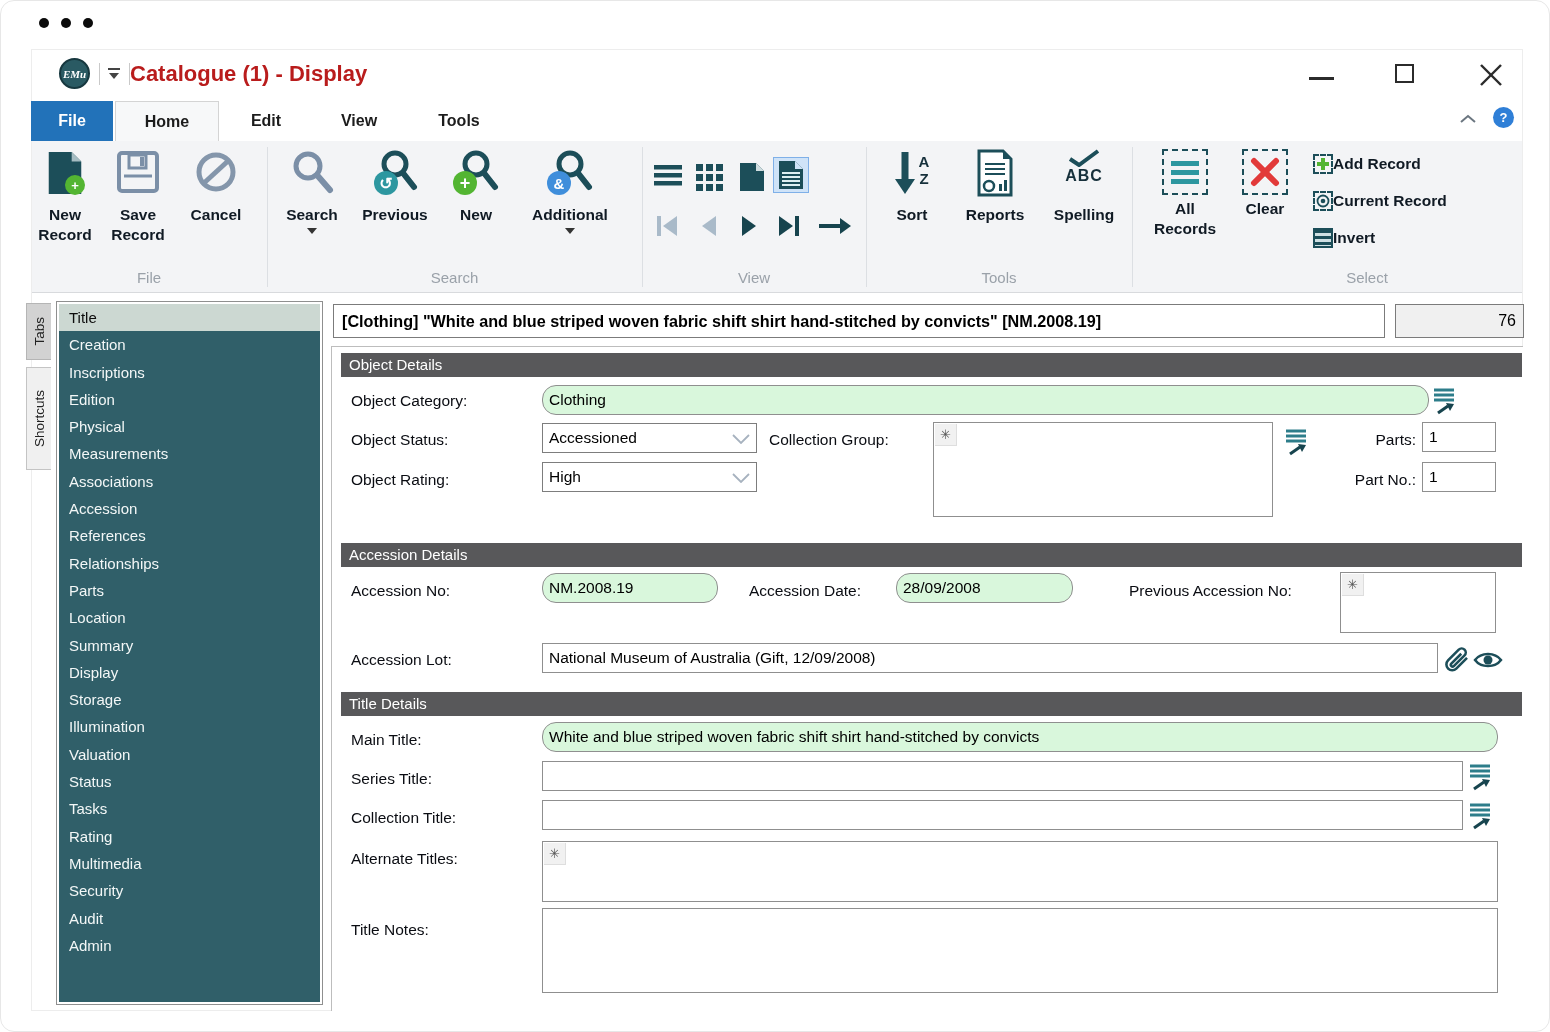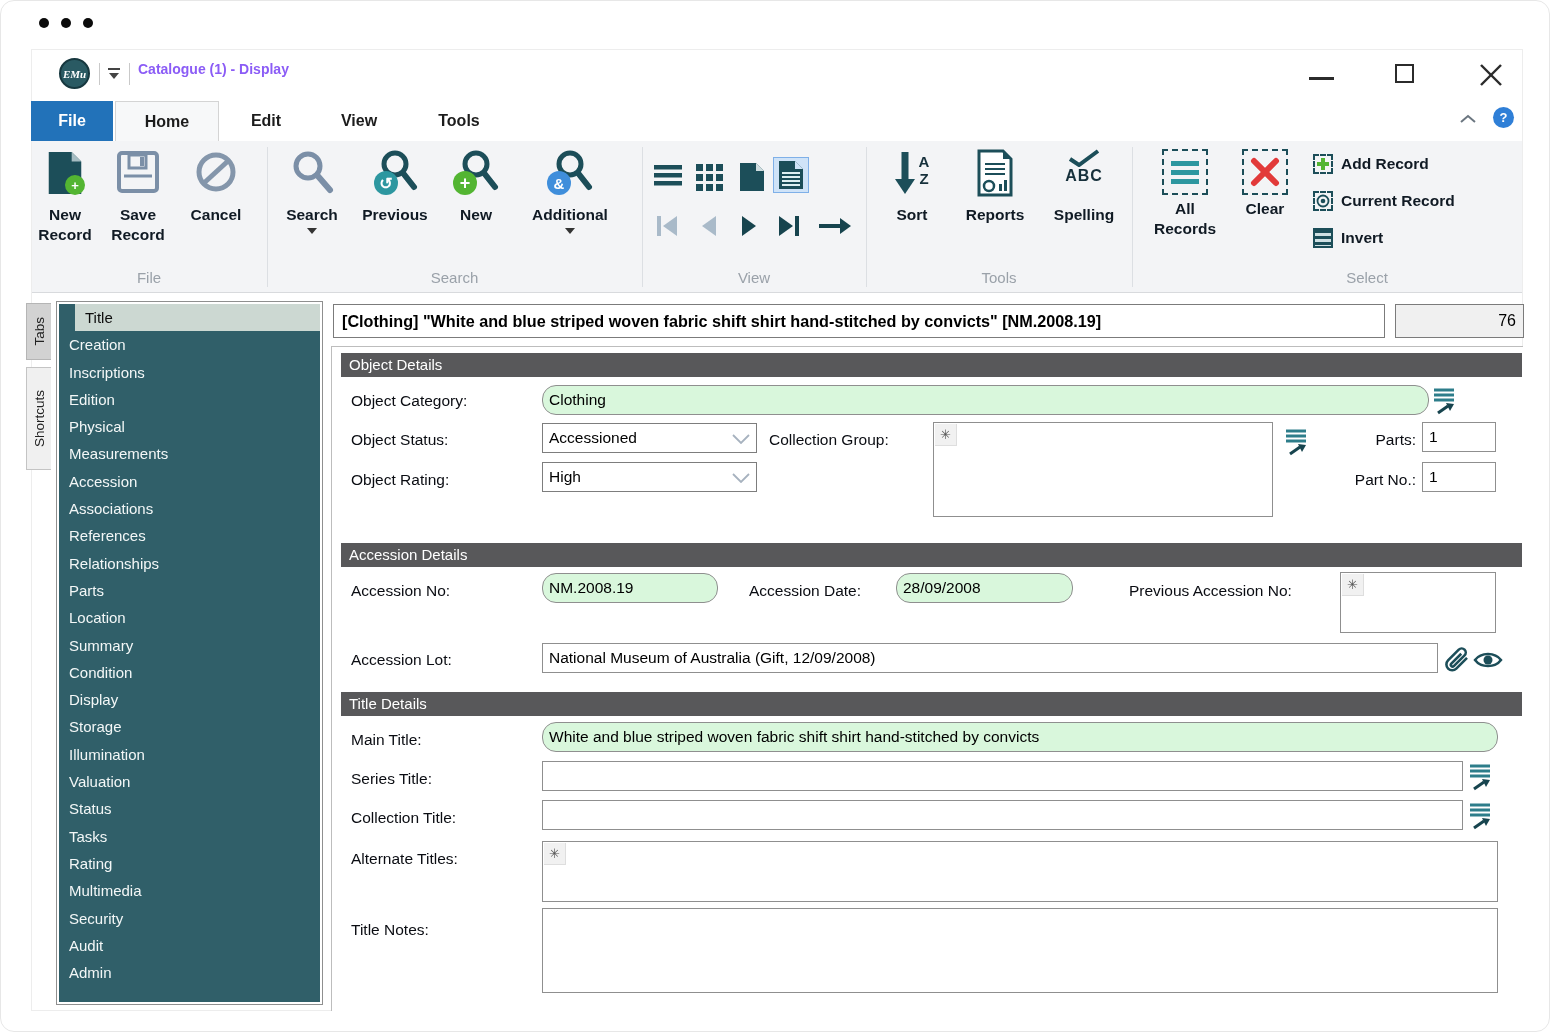--- a/index.html
+++ b/index.html
@@ -9,21 +9,21 @@
   .abs { position:absolute; }
 
   
   .dot { position:absolute; width:10px; height:10px; border-radius:50%; background:#0b0b0b; top:17px; }
   .win { position:absolute; left:30px; top:48px; width:1492px; height:962px;
          border:1px solid #ededed; background:#fff; }
   .logo { position:absolute; left:58px; top:57px; width:31px; height:31px; border-radius:50%;
           background:#2a5a63; border:2px solid #17383f; color:#fff; display:flex; align-items:center;
           justify-content:center; font:italic bold 11px "Liberation Serif", serif; }
   .tsep { position:absolute; width:1px; height:22px; background:#c9c9c9; top:62px; }
-  .apptitle { position:absolute; left:137px; top:60px; font-size:14px; font-weight:600; color:#8b5cf6; }
+  .apptitle { position:absolute; left:129px; top:60px; font-size:22px; font-weight:600; color:#b91c1c; }
 
   
   .mtab { position:absolute; top:100px; height:40px; display:flex; align-items:center;
           justify-content:center; font-size:16px; font-weight:600; color:#1c1c1c; }
   .mtab.file { background:#2272b9; color:#fff; }
   .mtab.home { background:#f7f8f9; border:1px solid #d4d4d4; border-bottom:none;text-align:right; }
 
   
   .ribbon { position:absolute; left:31px; top:140px; width:1490px; height:152px;
             background:#f3f4f6; border-bottom:1px solid #d8dadd; }
@@ -34,38 +34,38 @@
   .icwrap { position:relative; height:52px; display:flex; align-items:flex-start; }
   .badge { position:absolute; width:20px; height:20px; border-radius:50%; color:#fff; font-size:13px;
            font-weight:bold; display:flex; align-items:center; justify-content:center; }
   .caret { margin-top:3px; }
   .dash-icon { border:2px dashed #1c4e59; width:46px; height:46px; display:flex; flex-direction:column;
                align-items:center; justify-content:center; gap:4px; background:transparent; }
   .bar-teal { width:28px; height:5px; background:#2d97a0; }
   .mini { width:20px; height:20px; display:flex; align-items:center; justify-content:center; }
   .mini.dashed { border:2px dashed #1c4e59; }
   .mini.solid { border:2px solid #1c4e59; background:repeating-linear-gradient(#1c4e59 0 3px,#cfe0e3 3px 6px); }
-  .sel-row { position:absolute; display:flex; align-items:center; gap:8px; }
+  .sel-row { position:absolute; display:flex; align-items:center; }
   .sel-row .lab { font-size:15.5px; font-weight:600; color:#101a24; }
   .viewic { position:absolute; top:161px; }
   .viewic.selbox { top:156px; width:36px; height:36px; background:#cfe3f8; border:1px solid #7fb0e8;
                    display:flex; align-items:center; justify-content:center; }
   .navic { position:absolute; top:213px; }
 
   
   .vtab { position:absolute; left:25px; width:25px; display:flex; align-items:center; justify-content:center;
           font-size:13.5px; color:#222; border:1px solid #b5b5b5; border-right:none; }
   .vtab span { writing-mode:vertical-rl; transform:rotate(180deg); }
 
   
   .sidebar { position:absolute; left:55px; top:300px; width:267px; height:704px;
              border:1px solid #8f8f8f; background:#fff; padding:2px; }
   .tab-list { width:100%; height:100%; background:#305f69; overflow:hidden; }
   .tab-item { height:27.3px; line-height:27.3px; padding-left:10px; font-size:15px; color:#f3f7f7; }
-  .tab-item.selected { background:#ccd8d2; color:#0d0d0d;margin-left:16px; }
+  .tab-item.selected { background:#ccd8d2; color:#0d0d0d; }
 
   
   .recbar { position:absolute; left:332px; top:303px; width:1052px; height:34px; border:1px solid #7b7b7b;
             background:#fff; font-size:16.2px; font-weight:bold; color:#000; line-height:32px;
             padding:0 8px; white-space:nowrap; overflow:hidden; }
   .reccount { position:absolute; left:1394px; top:303px; width:129px; height:34px; border:1px solid #7b7b7b;
               background:#f0f0f0; font-size:16px; color:#000; line-height:32px; text-align:right; padding-right:7px; }
 
   
   .formpanel { position:absolute; left:330px; top:345px; width:1192px; height:665px;
@@ -359,28 +359,27 @@
   </div>
 
   <div class="sidebar">
     <div class="tab-list">
         <div class="tab-item selected">Title</div>
         <div class="tab-item">Creation</div>
         <div class="tab-item">Inscriptions</div>
         <div class="tab-item">Edition</div>
         <div class="tab-item">Physical</div>
         <div class="tab-item">Measurements</div>
+        <div class="tab-item">Associations</div>
         <div class="tab-item">Accession</div>
-        <div class="tab-item">Associations</div>
         <div class="tab-item">References</div>
         <div class="tab-item">Relationships</div>
         <div class="tab-item">Parts</div>
         <div class="tab-item">Location</div>
         <div class="tab-item">Summary</div>
-        <div class="tab-item">Condition</div>
         <div class="tab-item">Display</div>
         <div class="tab-item">Storage</div>
         <div class="tab-item">Illumination</div>
         <div class="tab-item">Valuation</div>
         <div class="tab-item">Status</div>
         <div class="tab-item">Tasks</div>
         <div class="tab-item">Rating</div>
         <div class="tab-item">Multimedia</div>
         <div class="tab-item">Security</div>
         <div class="tab-item">Audit</div>

